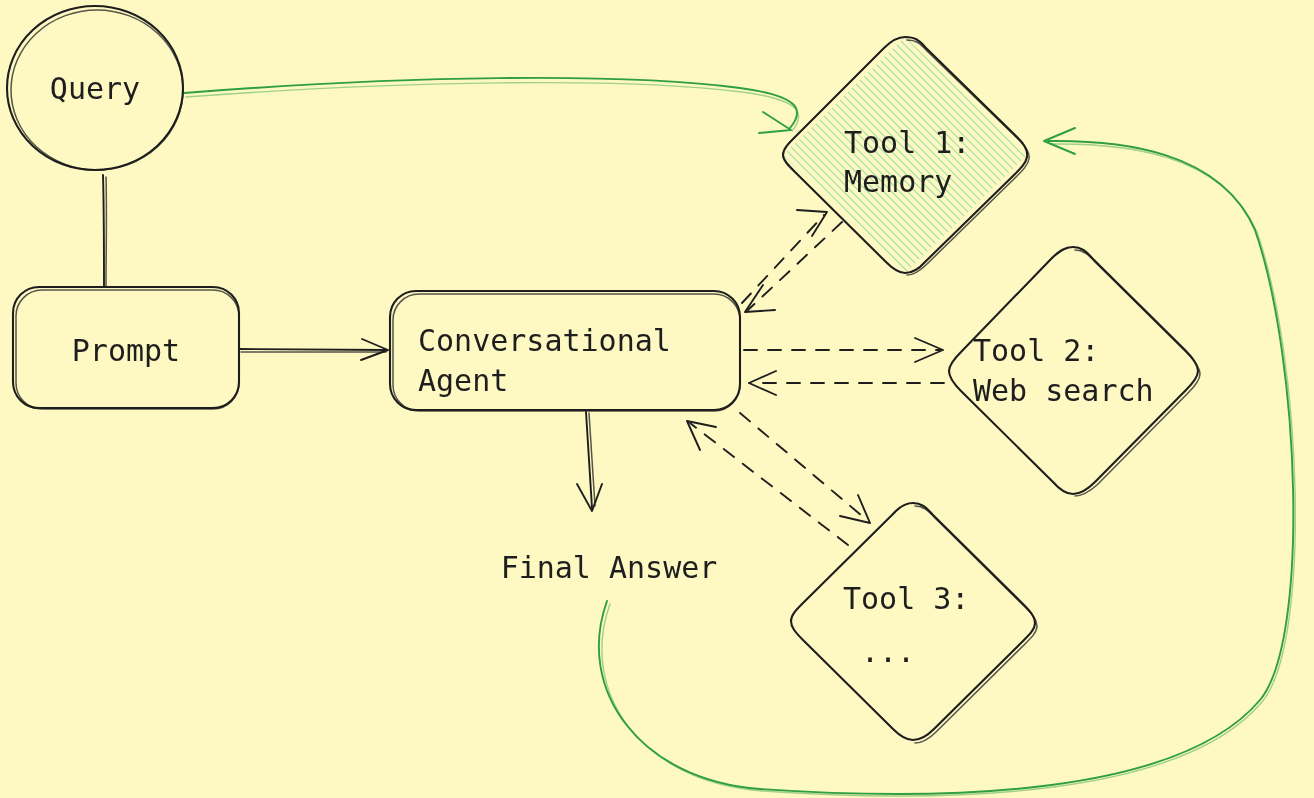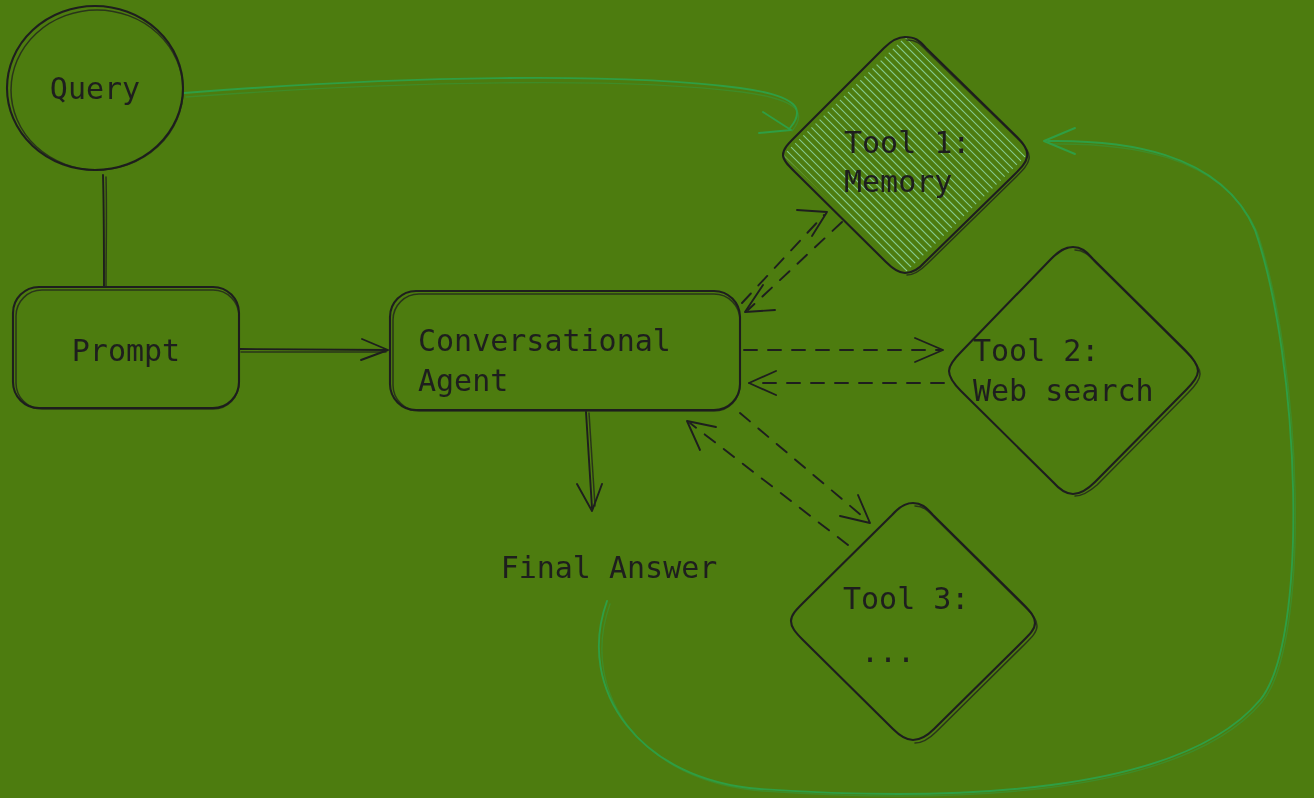--- a/index.html
+++ b/index.html
@@ -11,21 +11,21 @@
   body {
     width: 1314px;
     height: 798px;
     font-family: "DejaVu Sans Mono", "Liberation Mono", monospace;
     overflow: hidden;
   }
   #canvas-root {
     position: relative;
     width: 1314px;
     height: 798px;
-    background: #4d7c0f;
+    background: #fef9c3;
   }
   svg#diagram {
     position: absolute;
     top: 0;
     left: 0;
     width: 1314px;
     height: 798px;
   }
   .node-label {
     font-family: "DejaVu Sans Mono", "Liberation Mono", monospace;

